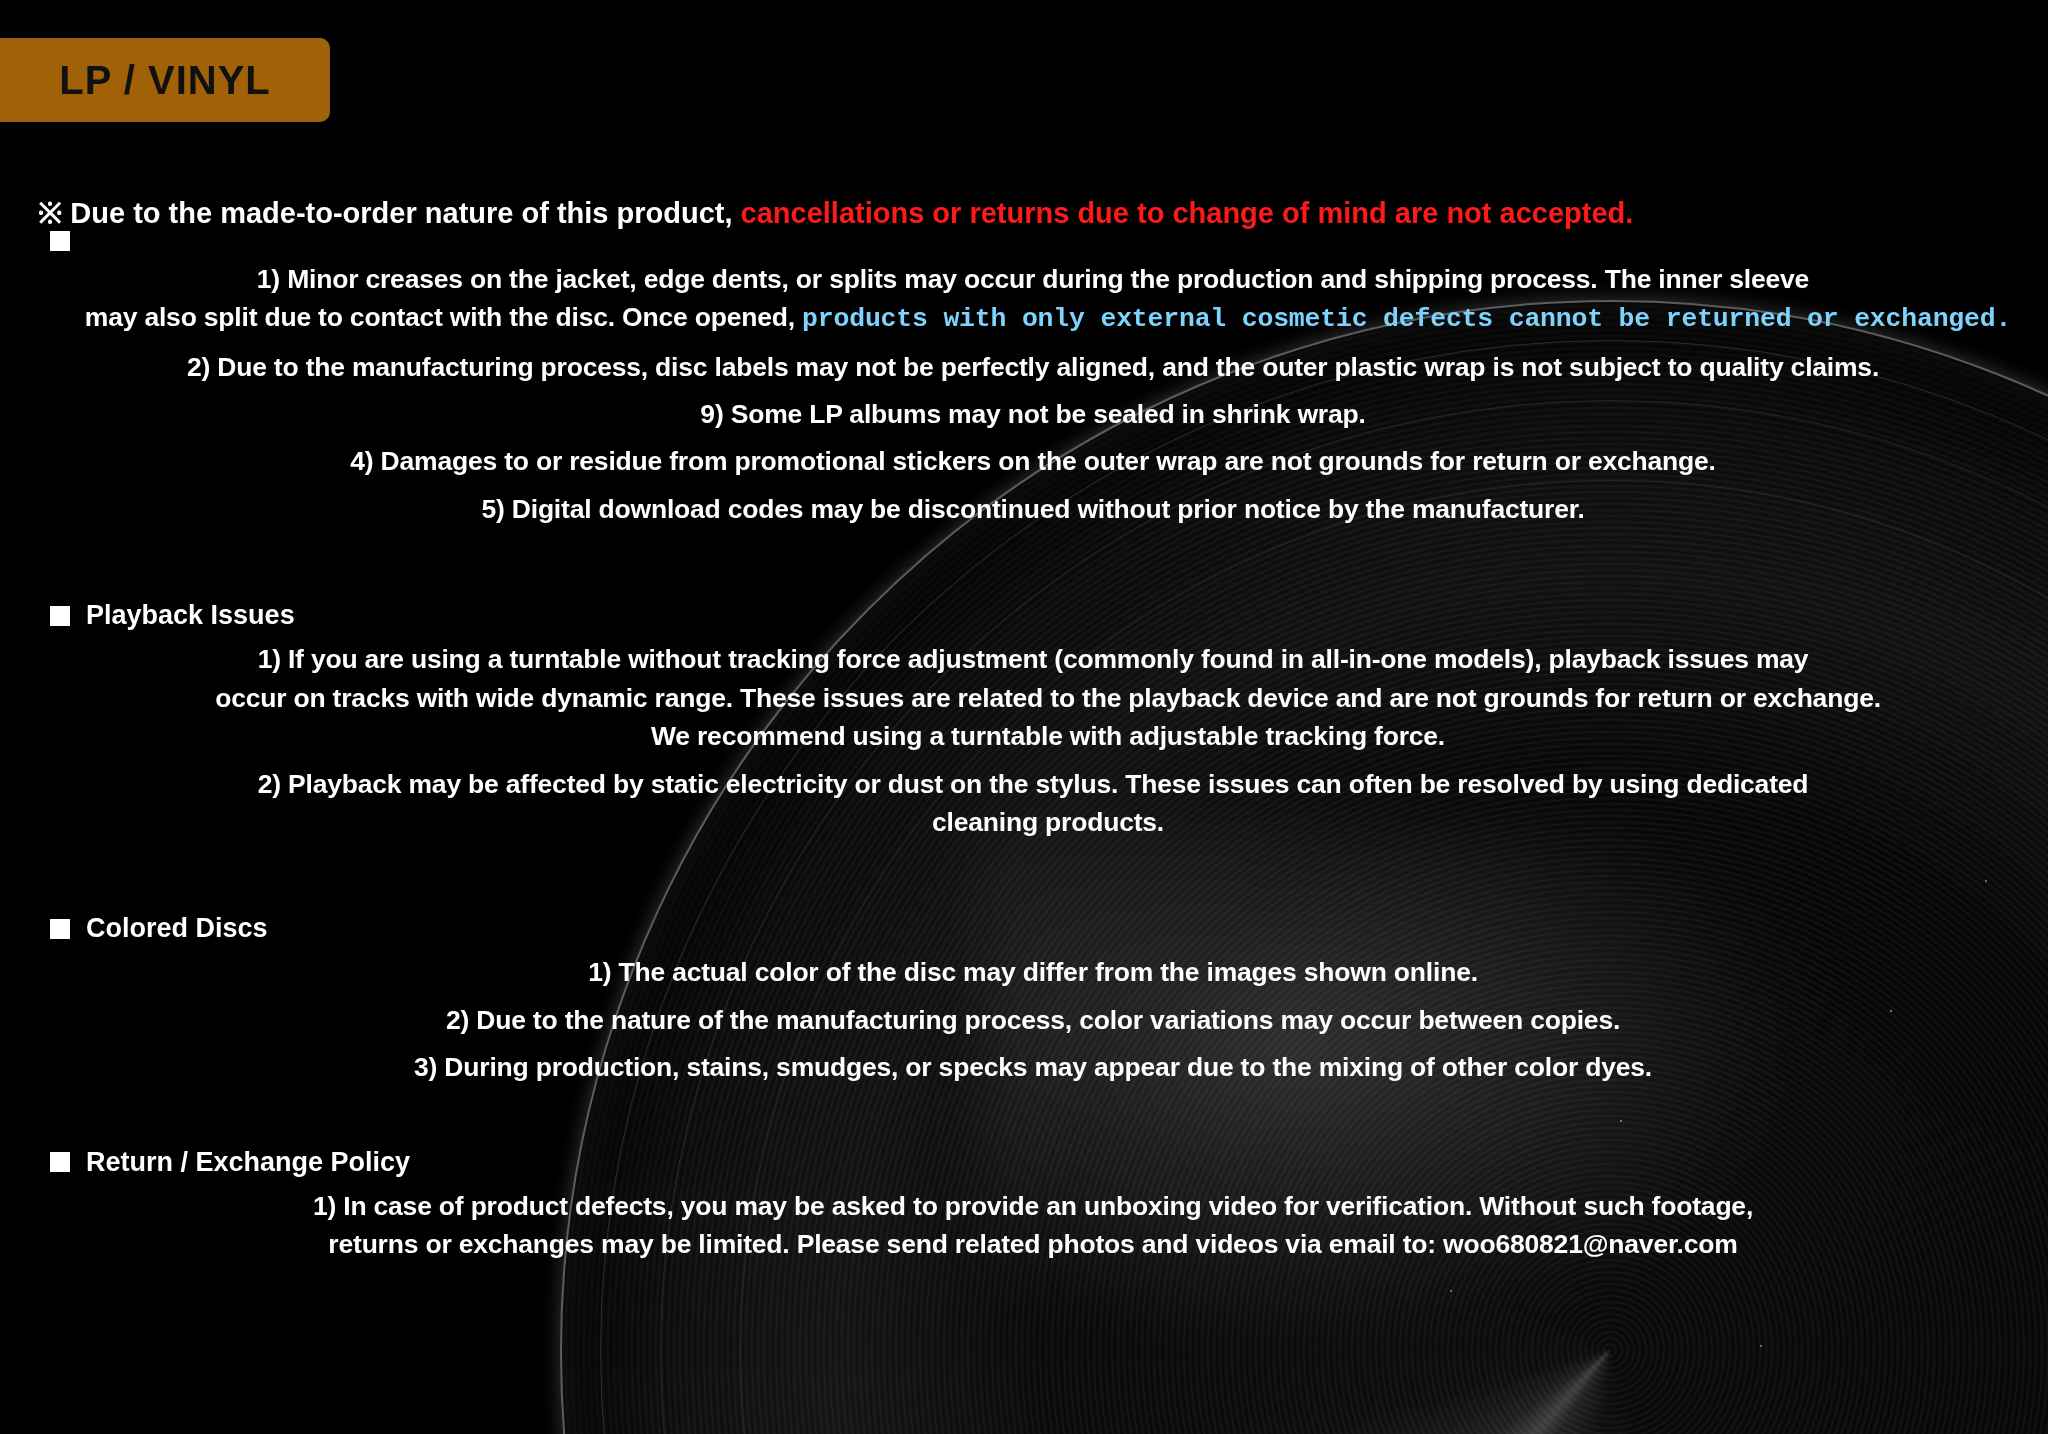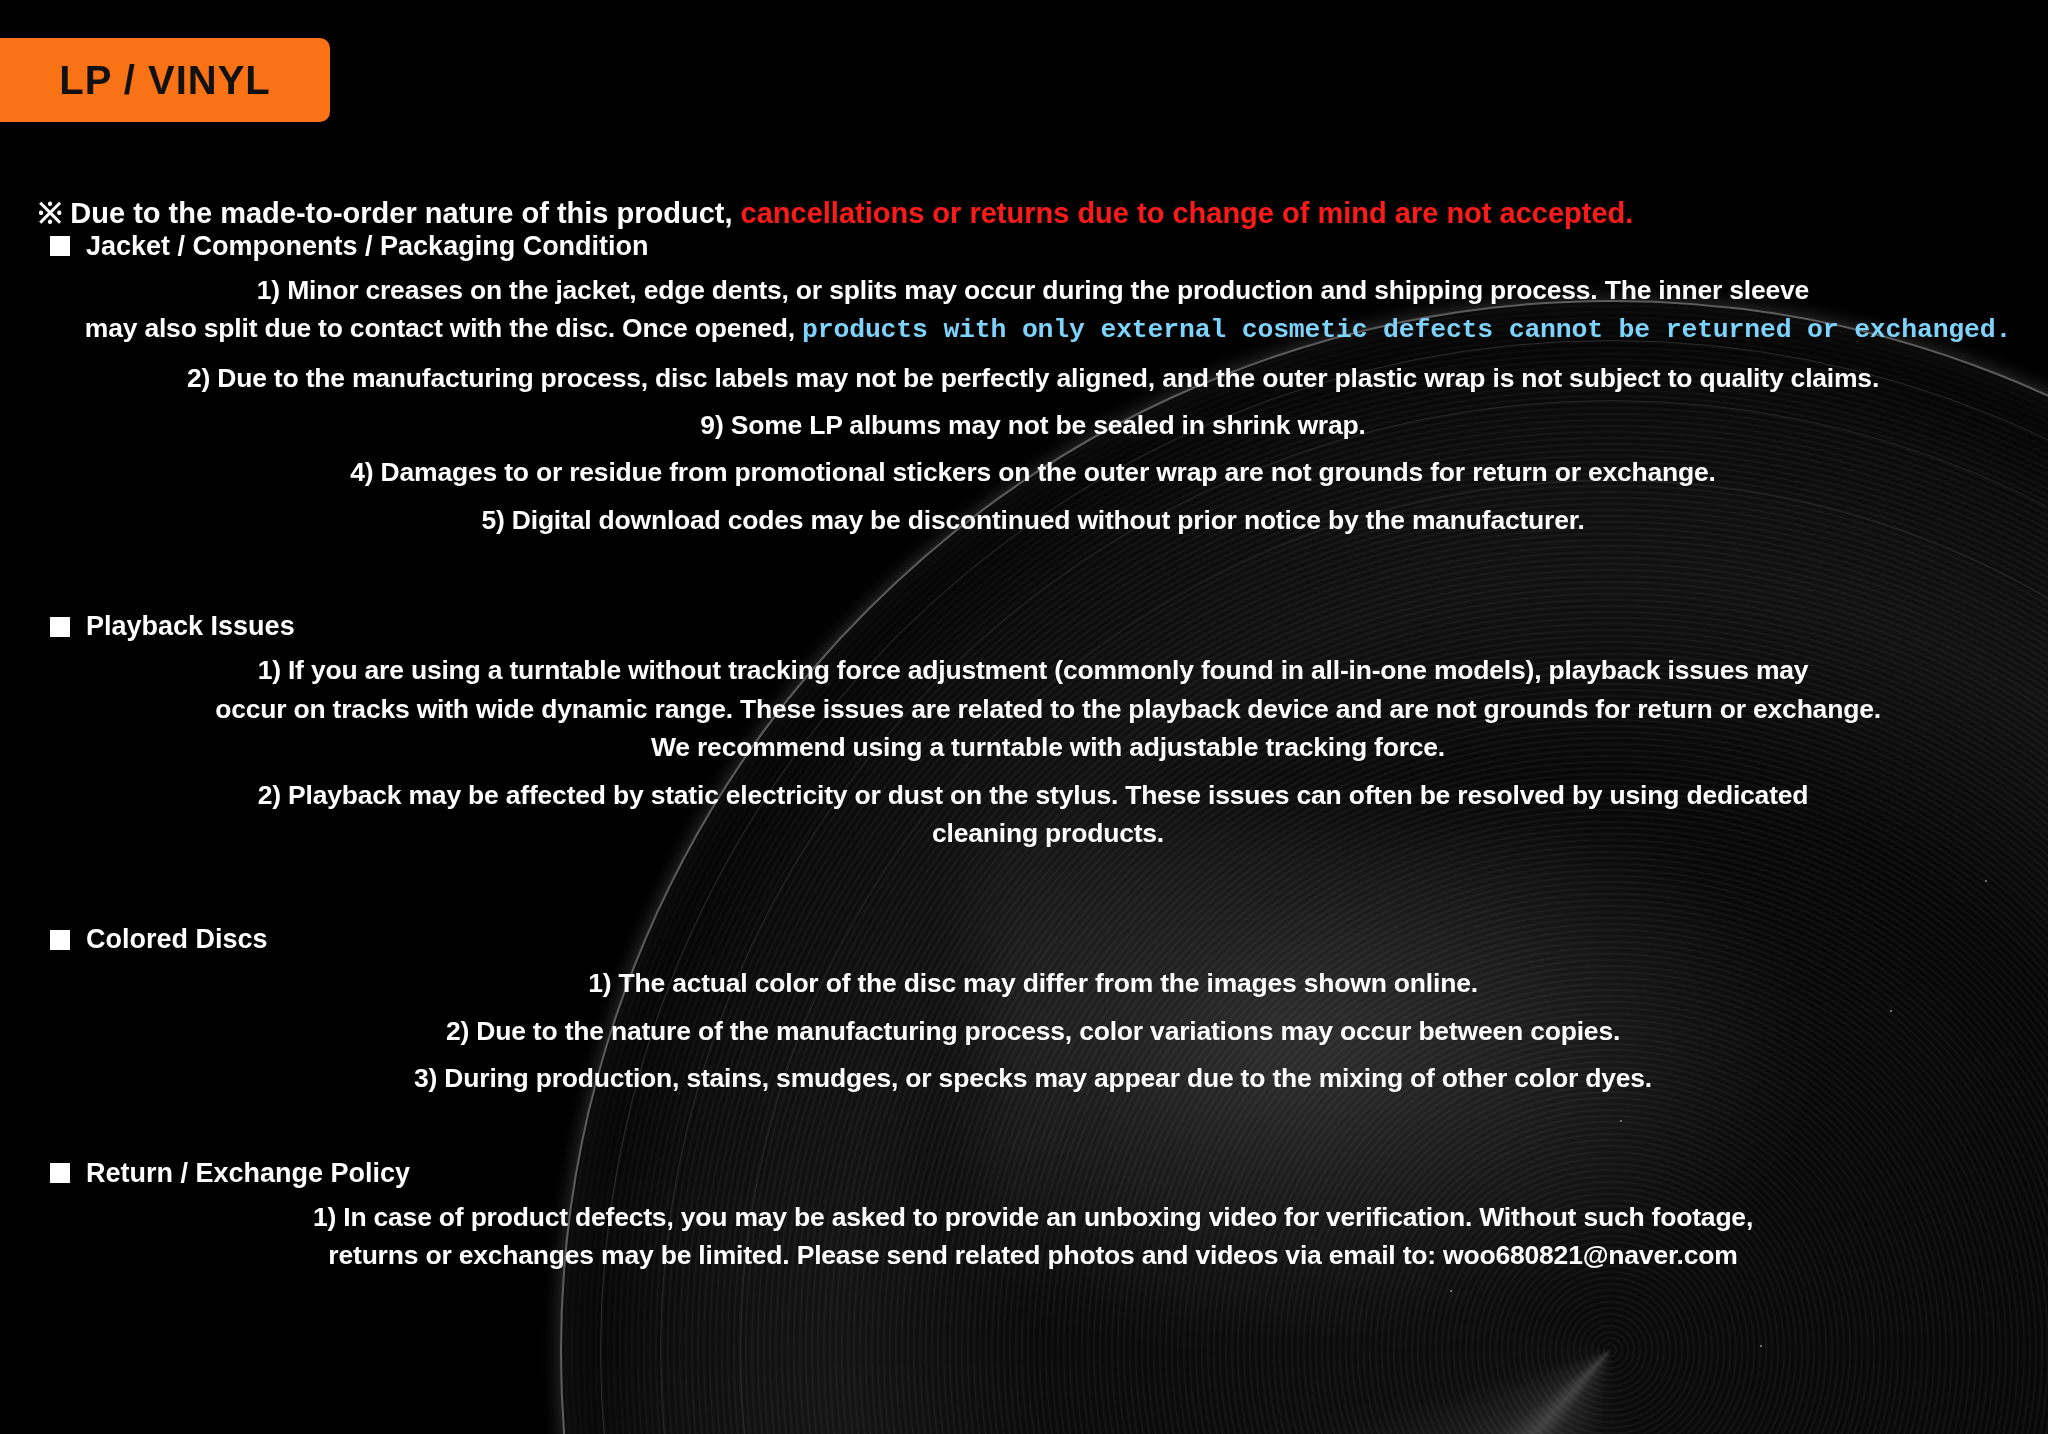--- a/index.html
+++ b/index.html
@@ -105,21 +105,21 @@
     position: relative;
     z-index: 5;
   }
 
   .title-chip {
     position: absolute;
     left: 0px;
     top: 38px;
     width: 330px;
     height: 84px;
-    background: #f97316;
+    background: #a16207;
     border-radius: 0 10px 10px 0;
     display: flex;
     align-items: center;
     justify-content: center;
   }
   .title-chip span {
     color: #111;
     font-size: 40px;
     font-weight: bold;
     letter-spacing: 1px;
@@ -198,21 +198,20 @@
 
   <div class="doc">
 
     <div class="notice">
       <span>※ Due to the made-to-order nature of this product, </span><span class="red">cancellations or returns due to change of mind are not accepted.</span>
     </div>
 
     <div class="section">
       <div class="sec-head">
         <span class="sq"></span>
-        <span>Jacket / Components / Packaging Condition</span>
       </div>
       <div class="item">
         <span>1) Minor creases on the jacket, edge dents, or splits may occur during the production and shipping process. The inner sleeve</span>
         <span class="ind"><span>may also split due to contact with the disc. Once opened, </span><span class="red">products with only external cosmetic defects cannot be returned or exchanged.</span></span>
       </div>
       <div class="item">2) Due to the manufacturing process, disc labels may not be perfectly aligned, and the outer plastic wrap is not subject to quality claims.</div>
       <div class="item">9) Some LP albums may not be sealed in shrink wrap.</div>
       <div class="item">4) Damages to or residue from promotional stickers on the outer wrap are not grounds for return or exchange.</div>
       <div class="item">5) Digital download codes may be discontinued without prior notice by the manufacturer.</div>
     </div>

